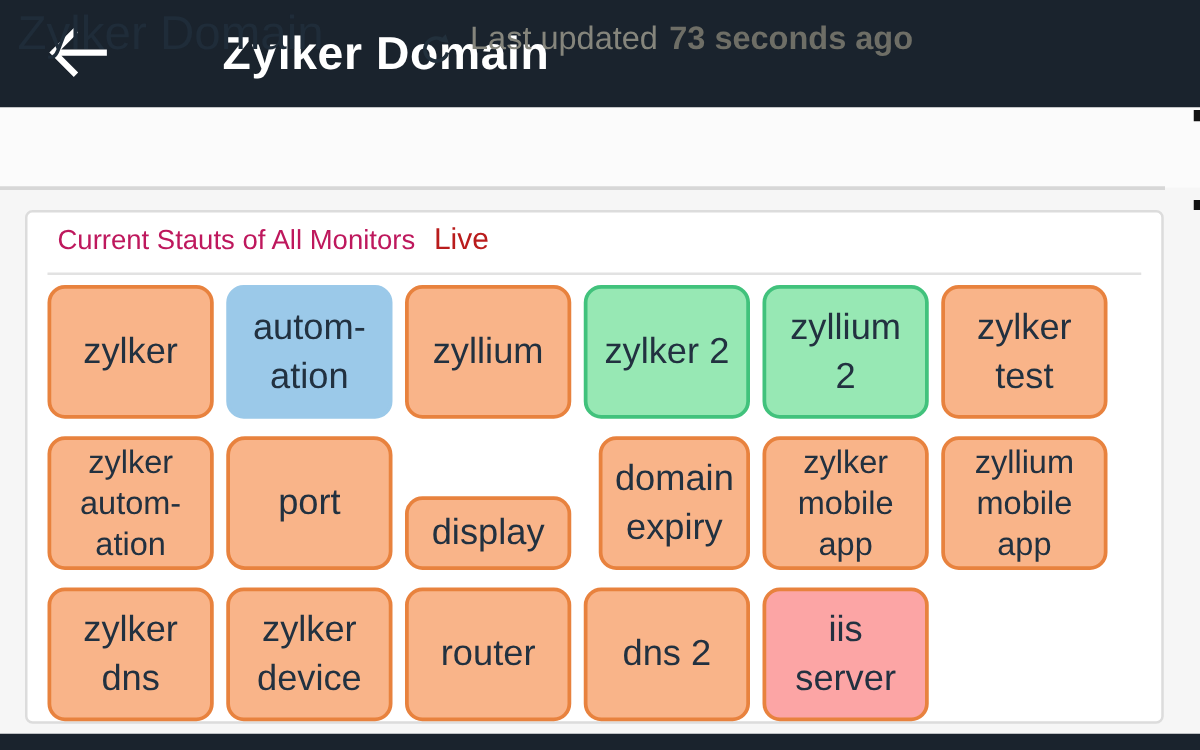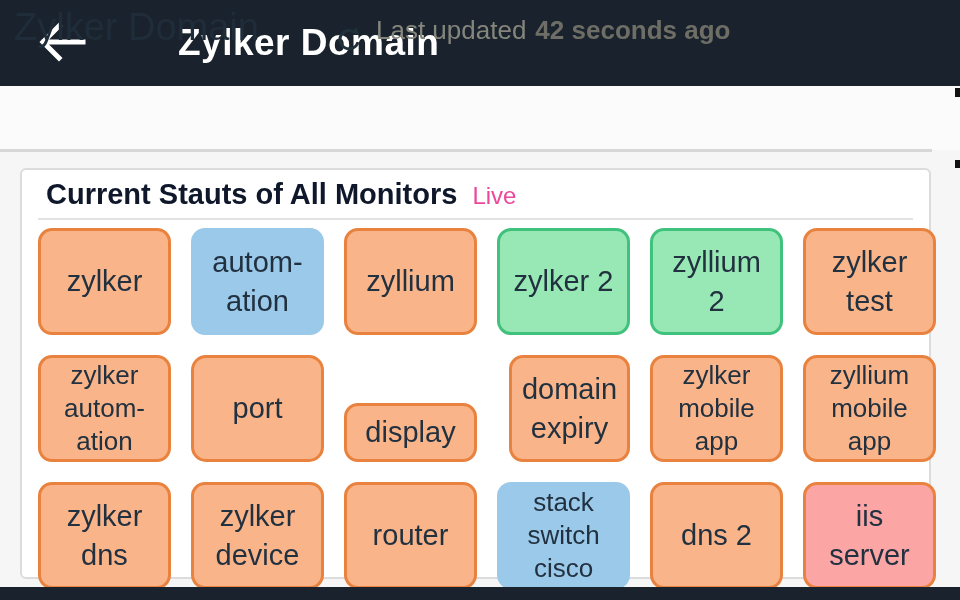--- a/index.html
+++ b/index.html
@@ -42,30 +42,30 @@
     position:absolute;left:0;top:149px;width:932px;height:3px;background:#d7d7d7;
   }
   
   .card{
     position:absolute;left:20px;top:168px;width:911px;height:411px;
     background:#ffffff;border:2px solid #dcdcdc;border-radius:6px;box-sizing:border-box;
   }
   .card-title-row{
     padding:8px 16px 0 24px;display:flex;align-items:baseline;height:36px;
   }
-  .card-title{font-size:29px;color:#0f172a;font-weight:700;}
+  .card-title{font-size:22px;color:#be185d;font-weight:400;}
   .live-label{font-size:24px;color:#e06a45;margin-left:15px;font-weight:500;}
   .card-divider{height:2px;background:#e2e2e2;margin:4px 16px 0 16px;}
   
   .grid{
     margin:8px 0 0 16px;
     display:grid;
     grid-template-columns:repeat(6,133px);
     grid-auto-rows:107px;
-    column-gap:10px;row-gap:14px;gap:20px;
+    column-gap:10px;row-gap:14px;
   }
   .tile{
     border-radius:14px;border:3px solid transparent;box-sizing:border-box;
     display:flex;align-items:center;justify-content:center;
     text-align:center;color:#223140;font-size:29px;line-height:39px;
     cursor:pointer;overflow:hidden;
   }
   .tile.lines-3{font-size:26px;line-height:33px;}
   
   .bottombar{
@@ -93,28 +93,28 @@
 <span class="page-title">Zylker Domain</span>
 <button class="refresh-btn">
   <span>
     <svg viewBox="0 0 24 24">
       <path d="M20.3 13.9 A8.5 8.5 0 1 1 17.8 5.3" fill="none" stroke="#22303c" stroke-width="2.7"></path>
       <polygon points="13.9,5.3 21.2,6.9 19.0,0.3" fill="#22303c"></polygon>
     </svg>
   </span>
 </button>
 <span class="last-updated">
-  <span>Last updated</span><strong>42 seconds ago</strong>
+  <span>Last updated</span><strong>73 seconds ago</strong>
 </span>
 <div class="subheader-divider"></div>
 
 <div class="card">
   <div class="card-title-row">
     <span class="card-title">Current Stauts of All Monitors</span>
-    <span class="live-label" style="color: #ec4899;">Live</span>
+    <span class="live-label" style="color: #b91c1c;">Live</span>
   </div>
   <div class="card-divider"></div>
   <div class="grid">
       <div class="tile" style="background: rgb(249, 180, 137); border-color: rgb(232, 130, 62);">
         <span>zylker</span>
       </div>
       <div class="tile" style="background: rgb(155, 201, 233); border-color: rgb(155, 201, 233);">
         <span>autom-<br>ation</span>
       </div>
       <div class="tile" style="background: rgb(249, 180, 137); border-color: rgb(232, 130, 62);">
@@ -149,23 +149,20 @@
       </div>
       <div class="tile" style="background: rgb(249, 180, 137); border-color: rgb(232, 130, 62);">
         <span>zylker<br>dns</span>
       </div>
       <div class="tile" style="background: rgb(249, 180, 137); border-color: rgb(232, 130, 62);">
         <span>zylker<br>device</span>
       </div>
       <div class="tile" style="background: rgb(249, 180, 137); border-color: rgb(232, 130, 62);">
         <span>router</span>
       </div>
-      <div class="tile lines-3" style="background: rgb(155, 201, 233); border-color: rgb(155, 201, 233);">
-        <span>stack<br>switch<br>cisco</span>
-      </div>
       <div class="tile" style="background: rgb(249, 180, 137); border-color: rgb(232, 130, 62);">
         <span>dns 2</span>
       </div>
       <div class="tile" style="background: #fca5a5; border-color: rgb(232, 130, 62);">
         <span>iis<br>server</span>
       </div>
     </div>
 </div>
 
 <div class="scroll-seg seg-a"></div>

